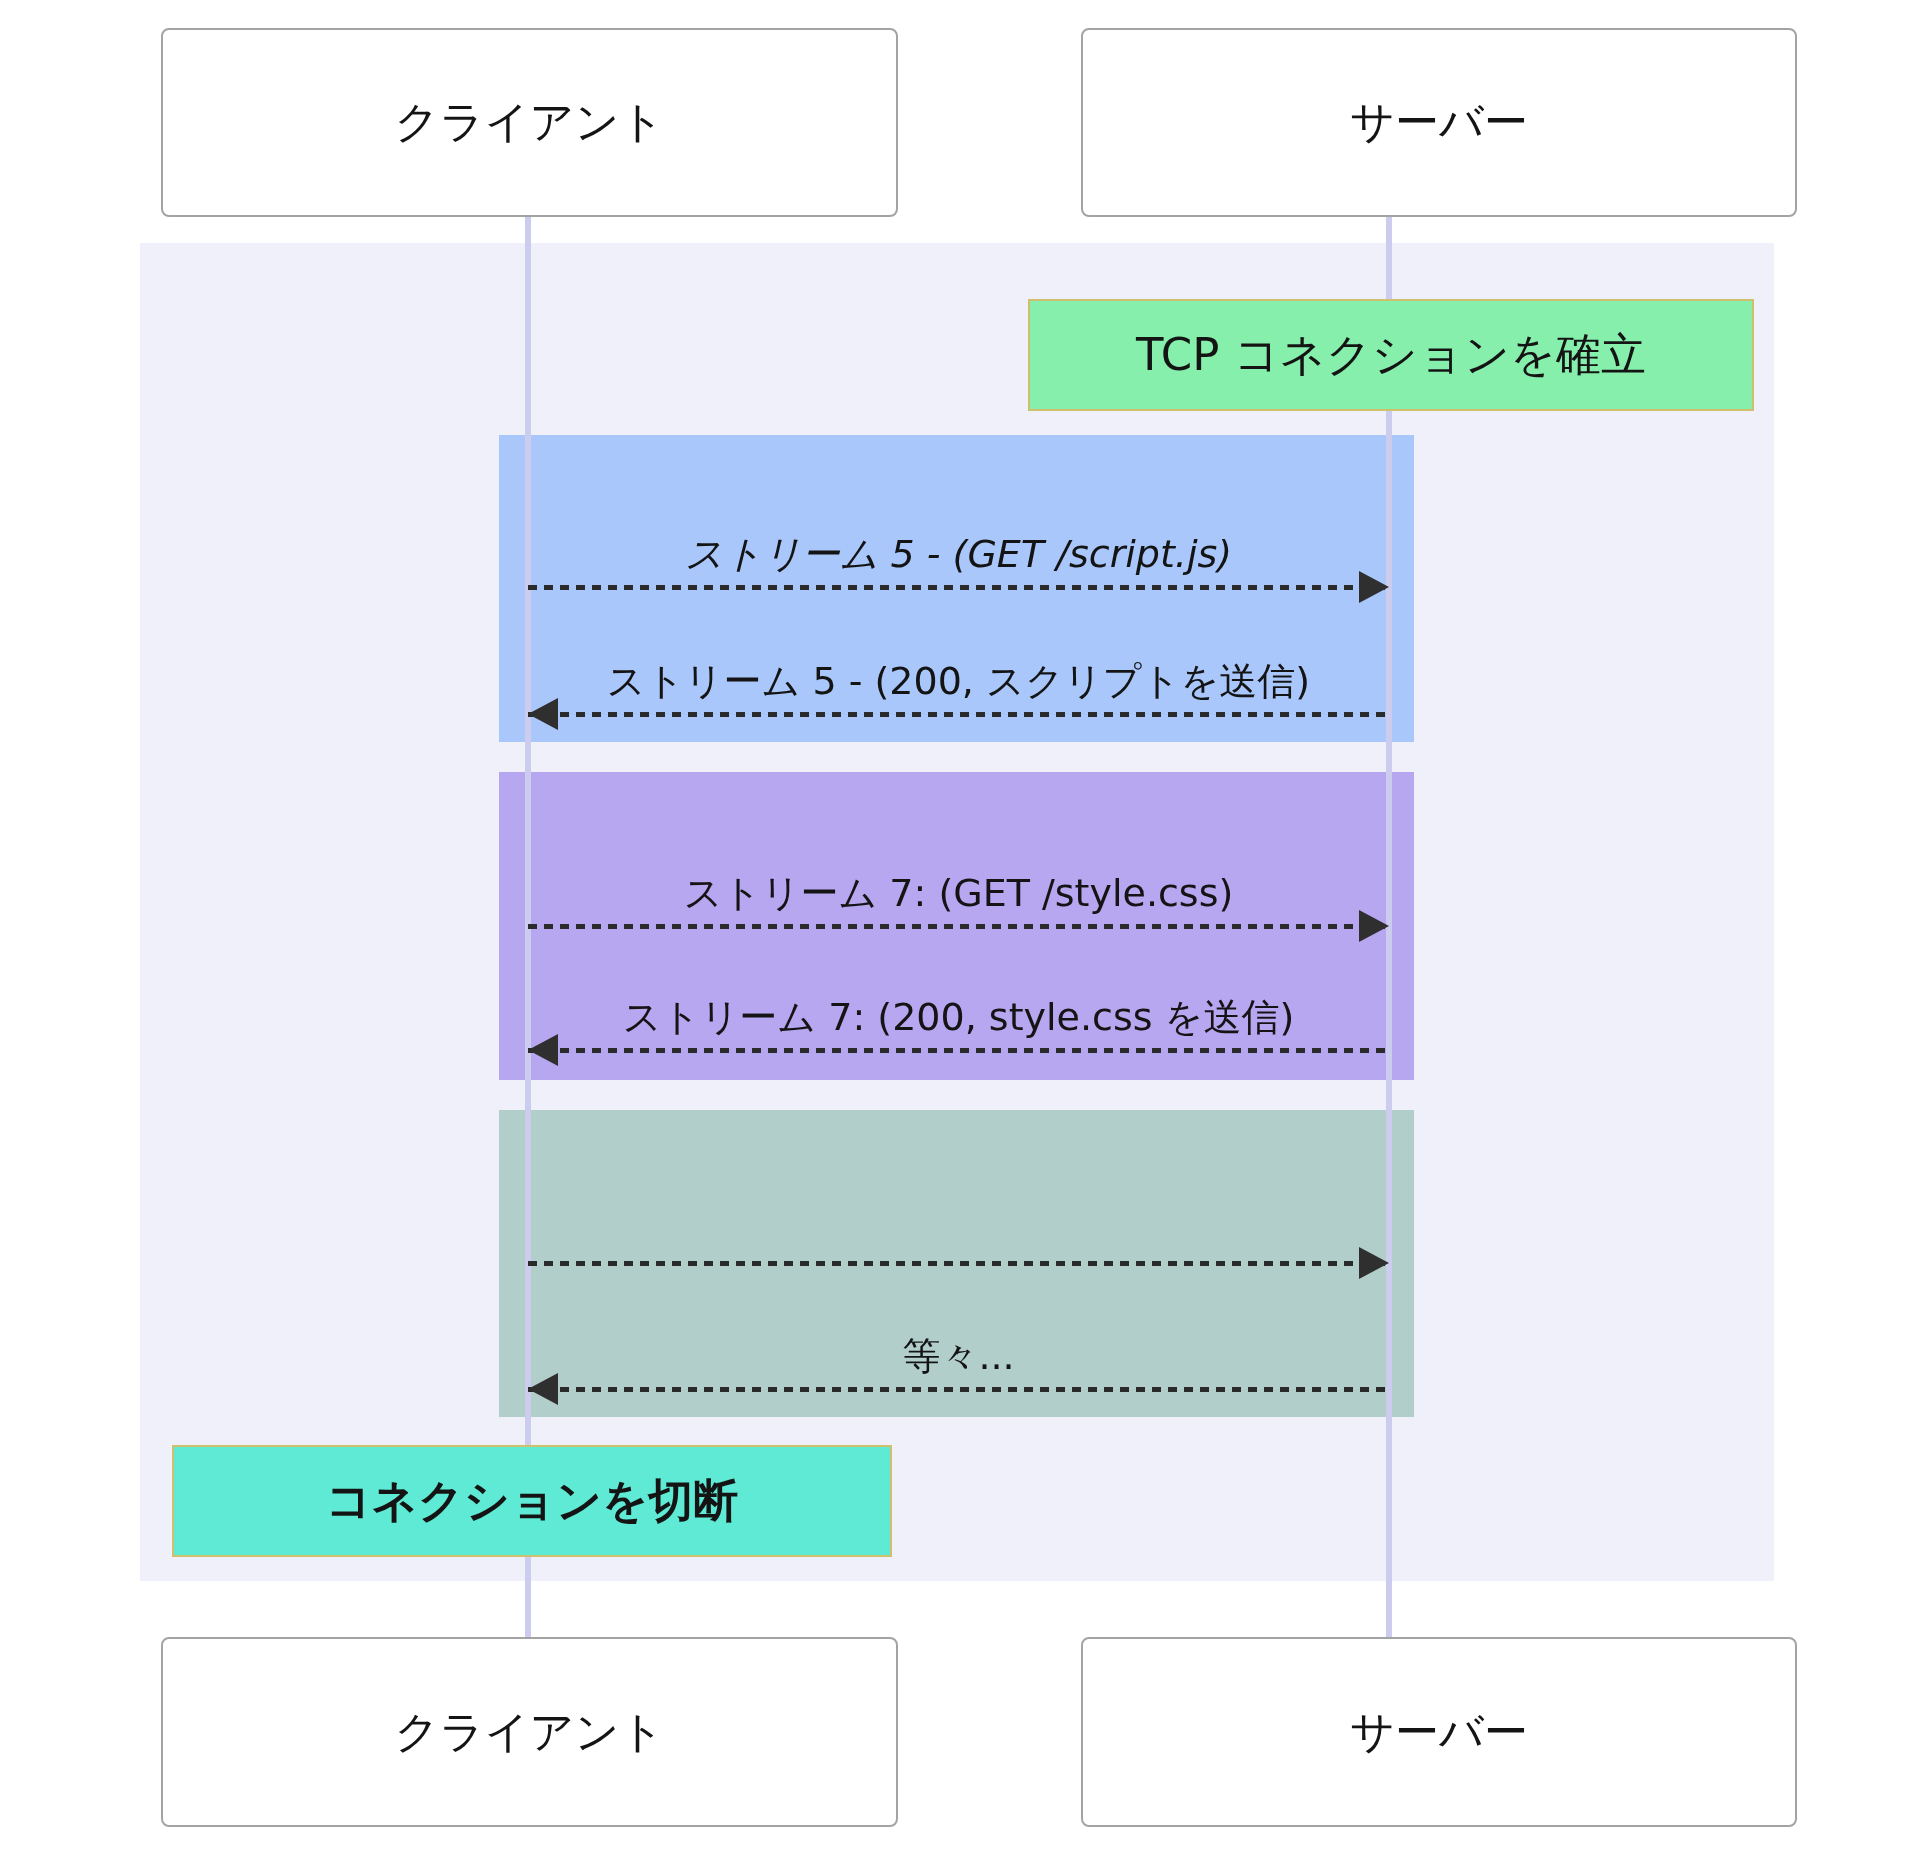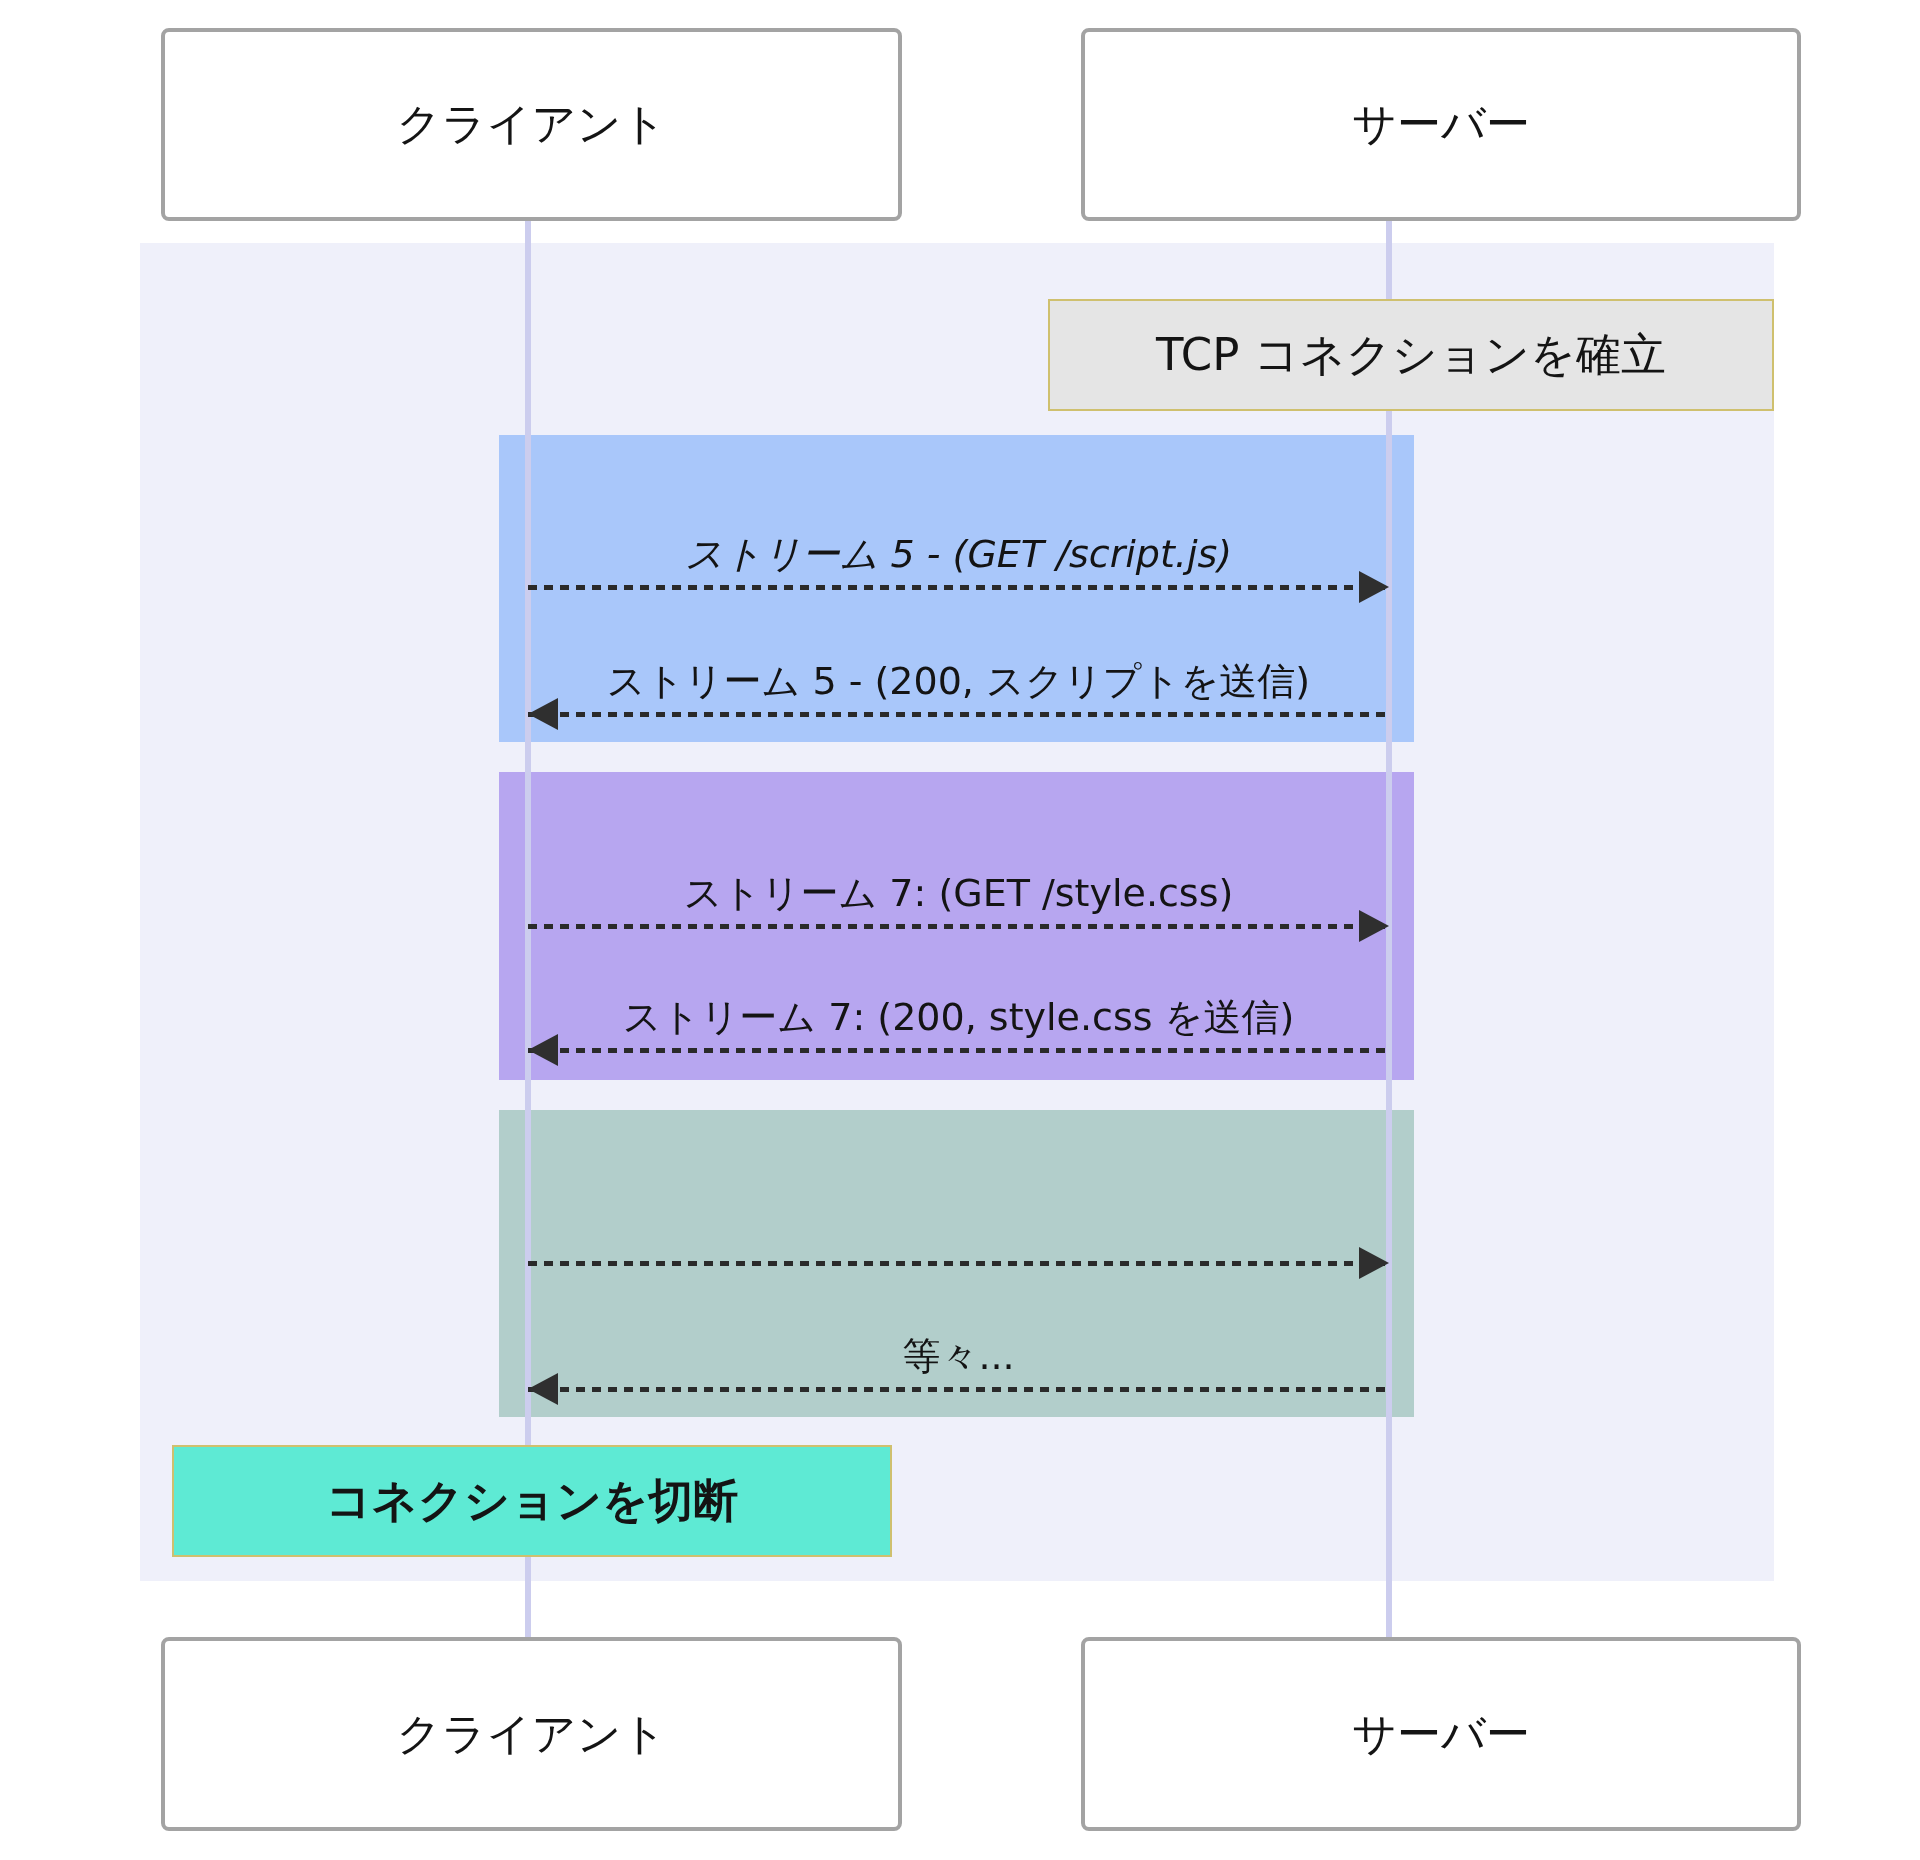--- a/index.html
+++ b/index.html
@@ -8,21 +8,21 @@
     font-family:"DejaVu Sans","Liberation Sans",sans-serif;color:#141414;
   }
   
   .bg-rect{position:absolute;left:140px;top:243px;width:1634px;height:1338px;z-index:1;}
   
   .lifeline{position:absolute;top:213px;width:6px;height:1424px;z-index:5;}
   .lifeline.client{left:525px;}
   .lifeline.server{left:1386px;}
   
   .actor-box{
-    position:absolute;height:185px;background:#ffffff;border:4px solid #a3a3a3;border-radius:8px;
+    position:absolute;height:185px;background:#ffffff;border:2px solid #a3a3a3;border-radius:8px;
     display:flex;align-items:center;justify-content:center;font-size:44px;z-index:6;
   }
   .actor-box.client{left:161px;width:733px;}
   .actor-box.server{left:1081px;width:712px;}
   .actor-box.top{top:28px;}
   .actor-box.bottom{top:1637px;height:186px;}
   
   .group-rect{position:absolute;left:499px;width:915px;z-index:2;}
   .g1{top:435px;height:307px;}
   .g2{top:772px;height:308px;}
@@ -60,21 +60,21 @@
 
   <div class="bg-rect" style="background-color: rgb(239, 240, 250);"></div>
 
   <div class="lifeline client" style="background-color: rgb(204, 205, 238);"></div>
   <div class="lifeline server" style="background-color: rgb(204, 205, 238);"></div>
 
   <div class="group-rect g1" style="background-color: rgb(169, 199, 250);"></div>
   <div class="group-rect g2" style="background-color: rgb(183, 166, 240);"></div>
   <div class="group-rect g3" style="background-color: rgb(178, 206, 203);"></div>
 
-  <div class="note tcp" style="background-color: #e5e5e5; margin-left: 20px;">
+  <div class="note tcp" style="background-color: #86efac;">
     <span>TCP コネクションを確立</span>
   </div>
 
   <div class="msg-label m1-label">ストリーム 5 - (GET /script.js)</div>
   <div class="msg-line m1-line"></div>
   <div class="arrowhead right m1-head"></div>
 
   <div class="msg-label m2-label">ストリーム 5 - (200, スクリプトを送信)</div>
   <div class="msg-line m2-line"></div>
   <div class="arrowhead left m2-head"></div>

